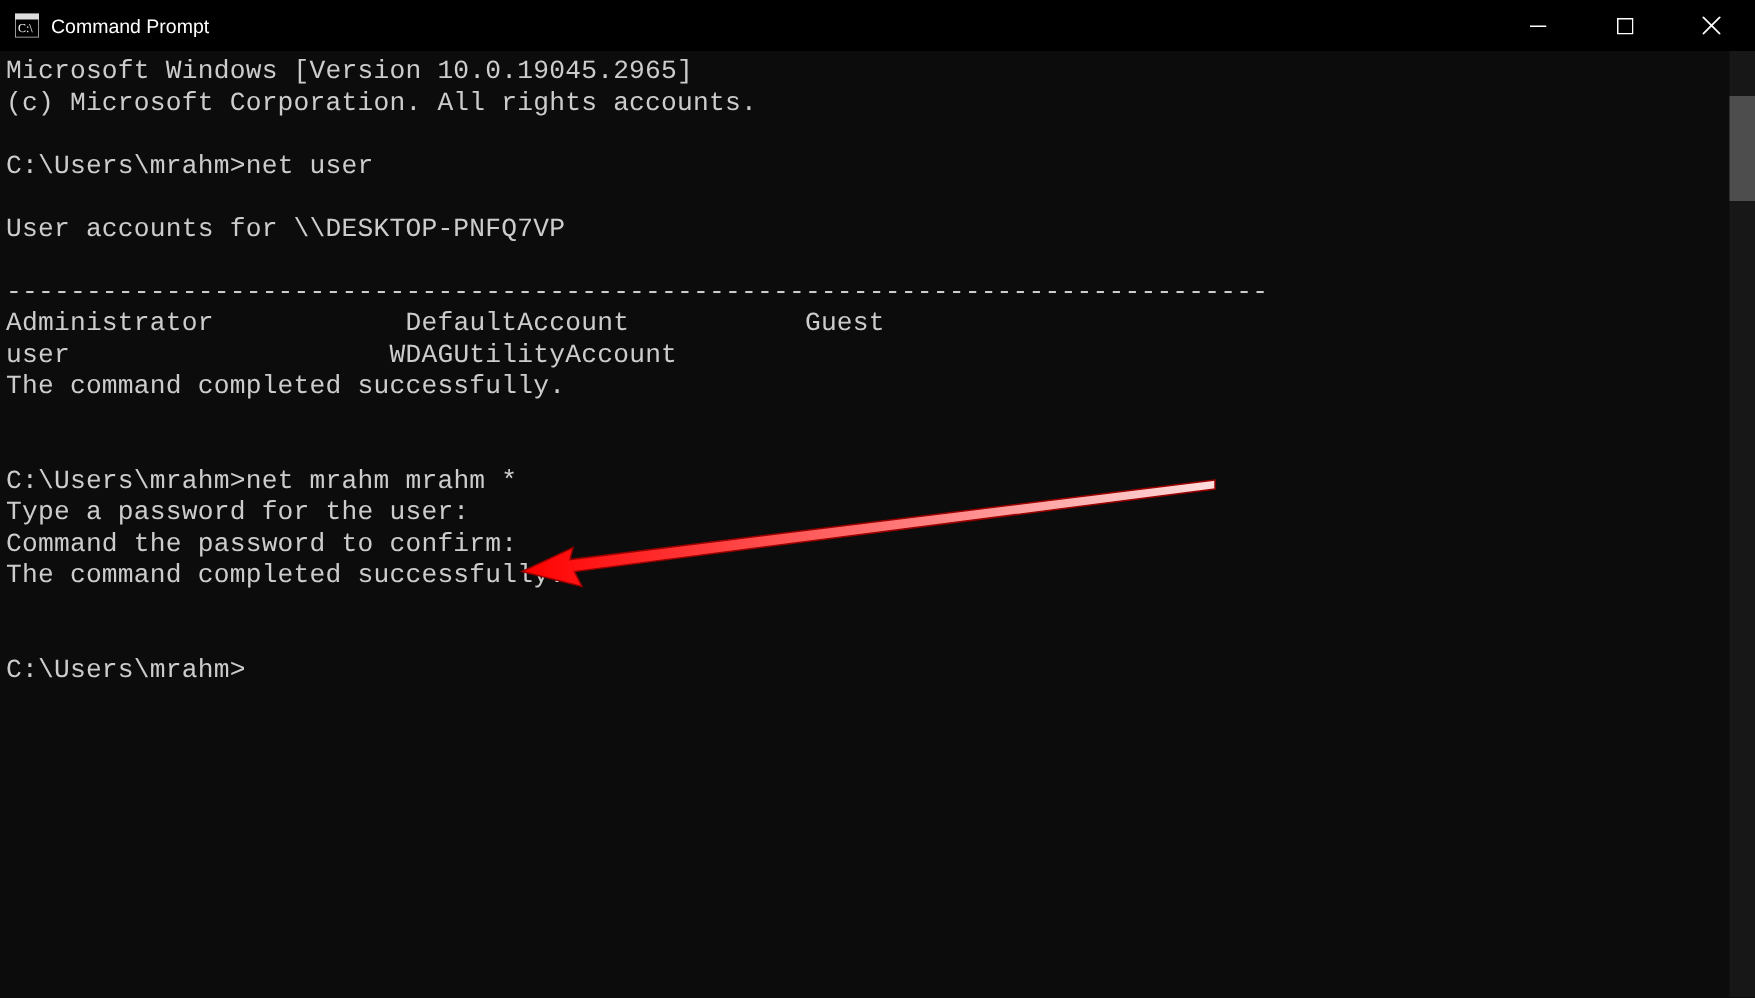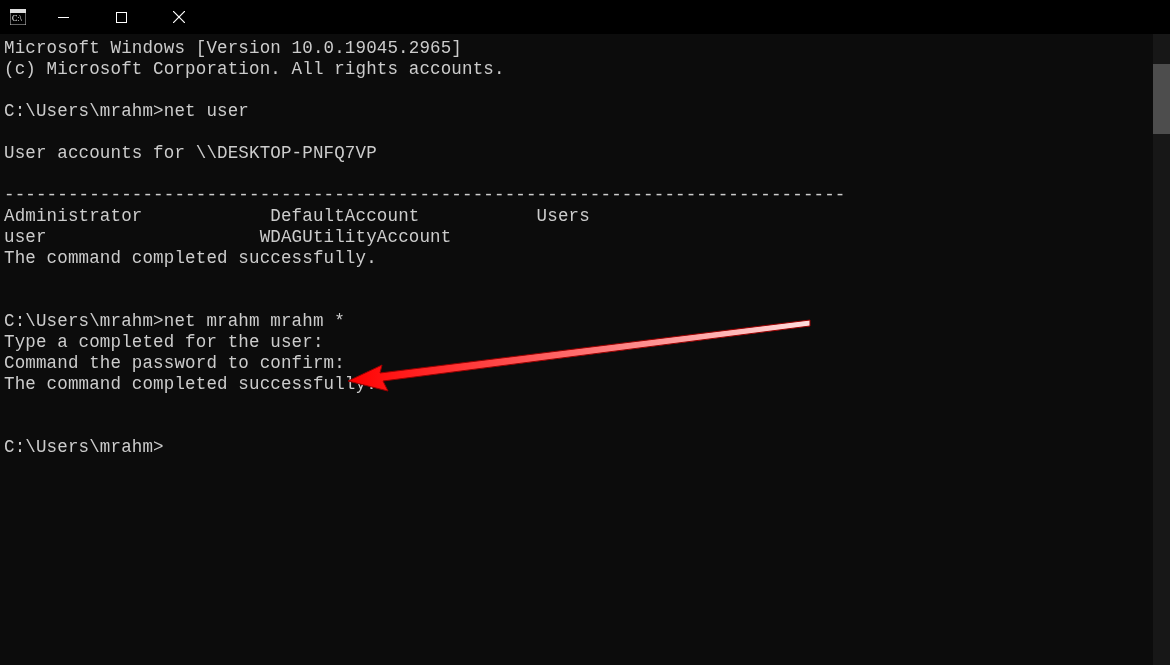--- a/index.html
+++ b/index.html
@@ -80,20 +80,21 @@
 <body>
 
 <div class="titlebar">
   <span class="titlebar-icon">
     <svg width="16" height="16" viewBox="0 0 16 16">
       <rect x="0" y="0" width="16" height="16" fill="#000" stroke="#ccc" stroke-width="1"></rect>
       <rect x="0" y="0" width="16" height="4" fill="#ddd"></rect>
       <text x="2" y="12" font-size="8" fill="#fff" font-family="Consolas">C:\</text>
     </svg>
   </span>
+  <span class="titlebar-title">Command Prompt</span>
   <div class="titlebar-controls">
     <div class="titlebar-btn">
       <svg width="11" height="11" viewBox="0 0 11 11">
           <line x1="0" y1="5.5" x2="11" y2="5.5" stroke="#ffffff" stroke-width="1"></line>
         </svg>
     </div>
     <div class="titlebar-btn">
       <svg width="11" height="11" viewBox="0 0 11 11">
           <rect x="0.5" y="0.5" width="10" height="10" fill="none" stroke="#ffffff" stroke-width="1"></rect>
         </svg>
@@ -108,27 +109,27 @@
 </div>
 
 <div class="terminal"><span>Microsoft Windows [Version 10.0.19045.2965]</span>
 <span>(c) Microsoft Corporation. All rights accounts.</span>
 
 <span>C:\Users\mrahm&gt;</span><span>net user</span>
 
 <span>User accounts for \\DESKTOP-PNFQ7VP</span>
 
 <span>-------------------------------------------------------------------------------</span>
-<span>Administrator</span>            <span>DefaultAccount</span>           <span>Users</span>
+<span>Administrator</span>            <span>DefaultAccount</span>           <span>Guest</span>
 <span>user</span>                    <span>WDAGUtilityAccount</span>
 <span>The command completed successfully.</span>
 
 
 <span>C:\Users\mrahm&gt;</span><span>net mrahm mrahm *</span>
-<span>Type a completed for the user:</span>
+<span>Type a password for the user:</span>
 <span>Command the password to confirm:</span>
 <span>The command completed successfully.</span>
 
 
 <span>C:\Users\mrahm&gt;</span></div>
 
 <div class="scrollbar-track">
   <div class="scrollbar-thumb"></div>
 </div>
 

